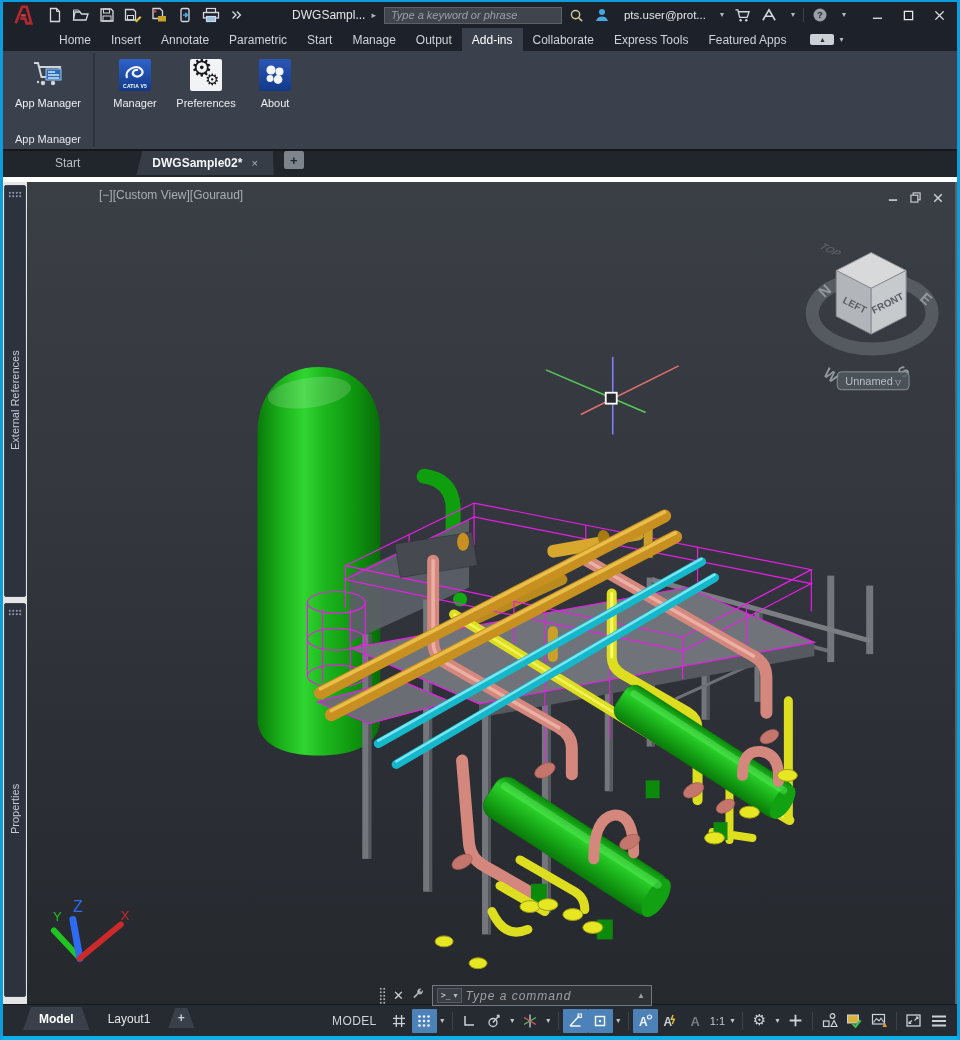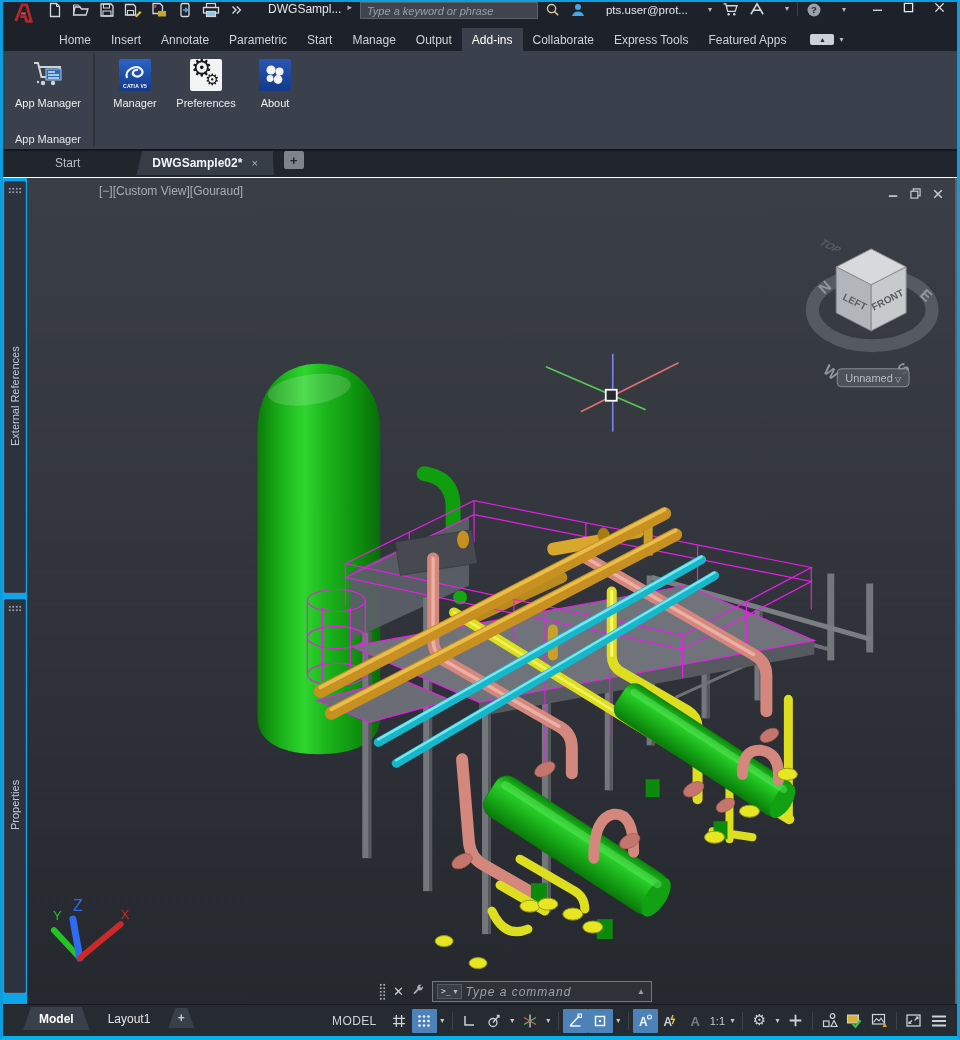--- a/index.html
+++ b/index.html
@@ -3,30 +3,30 @@
 <meta charset="utf-8">
 <style>
   *{margin:0;padding:0;box-sizing:border-box}
   body{width:960px;height:1040px;overflow:hidden;background:#14171c;
        font-family:"Liberation Sans",sans-serif;-webkit-font-smoothing:antialiased}
   .app{position:relative;width:960px;height:1040px;background:#22262d;
        border-left:3px solid #0d9ddc;border-right:3px solid #0d9ddc;
        border-top:2px solid #0d9ddc;border-bottom:4px solid #0ab0e8;overflow:hidden}
 
   
-  .titlebar{height:26px;background:#1d2129;display:flex;align-items:flex-start;color:#d7dbe1}
+  .titlebar{height:26px;background:#1d2129;display:flex;align-items:center;color:#d7dbe1}
   .acad-logo{width:40px;display:flex;justify-content:center;align-items:center}
   .qat{display:flex;align-items:center;gap:9px;margin-left:4px}
   .qat svg{display:block}
   .tb-title{margin-left:auto;font-size:12px;color:#e3e6ea;white-space:nowrap}
   .tb-arrow{color:#aeb3ba;font-size:9px;margin:0 8px 0 6px}
   .tb-search{width:178px;height:17px;background:#40454d;border:1px solid #5b6169;
              color:#e8ebee;font-size:11px;padding:0 6px;outline:none}
   .tb-search::placeholder{color:#9aa0a8;font-style:italic}
-  .tb-ico{display:flex;align-items:center;gap:20px;margin-left:10px;white-space:nowrap}
+  .tb-ico{display:flex;align-items:center;gap:14px;margin-left:10px;white-space:nowrap}
   .tb-user{font-size:11.5px;color:#e3e6ea}
   .caret{font-size:8px;color:#b6bbc2;line-height:1}
   .tb-sep{width:1px;height:14px;background:#3c424b;margin:0 8px}
   .winbtns{display:flex;align-items:center;gap:20px;margin:0 12px 0 26px}
   .winbtns svg{display:block}
 
   
   .tabrow{height:23px;background:#1d2129;display:flex;align-items:stretch;padding-left:46px}
   .rtab{display:flex;align-items:center;padding:0 10px;font-size:12px;color:#ced3da;cursor:default}
   .rtab.active{background:#3b414c;color:#fff}
@@ -56,21 +56,21 @@
   .filetabs{height:26px;background:#21252c;display:flex;padding-left:36px}
   .ftab{height:24px;display:flex;align-items:center;padding:0 16px;font-size:12px;color:#b9bfc7;
         clip-path:polygon(6px 0,calc(100% - 1px) 0,100% 100%,0 100%)}
   .ftab.active{background:#363d47;color:#f3f5f7;font-weight:bold}
   .ftab .x{margin-left:9px;font-size:11px;color:#aeb4bc;font-weight:normal}
   .ftab-new{width:20px;height:18px;background:#7e848c;color:#22262d;border-radius:2px;
             display:flex;align-items:center;justify-content:center;font-size:13px;font-weight:bold;
             margin:0 0 3px 10px}
 
   
-  .main{position:relative;height:827px;background:#0ea5e9;border-top:1px solid #ffffff;display:flex}
+  .main{position:relative;height:827px;background:#e5e5e5;border-top:5px solid #ffffff;display:flex}
   .palcol{width:24px;display:flex;flex-direction:column;padding:3px 1px 0 1px;gap:6px}
   .palette{background:#2c323e;border:1px solid #3a4150;border-radius:2px;display:flex;
            flex-direction:column;align-items:center;padding-top:5px}
   .palette .grip{width:14px;height:7px;margin-bottom:6px;
      background-image:radial-gradient(#98a0ae 0.9px,transparent 1px);background-size:3.5px 3.5px}
   .palette .vtext{flex:1;display:flex;align-items:center;justify-content:center;
      writing-mode:vertical-rl;transform:rotate(180deg);font-size:11px;color:#c4cad6;white-space:nowrap}
   .viewport{position:relative;flex:1;border-right:2px solid #5d6167;
      background:linear-gradient(180deg,#3a3e45 0%,#34383e 38%,#2b2e34 72%,#25282d 100%)}
   .vp-label{position:absolute;left:72px;top:6px;font-size:12px;color:#a9aeb6}

